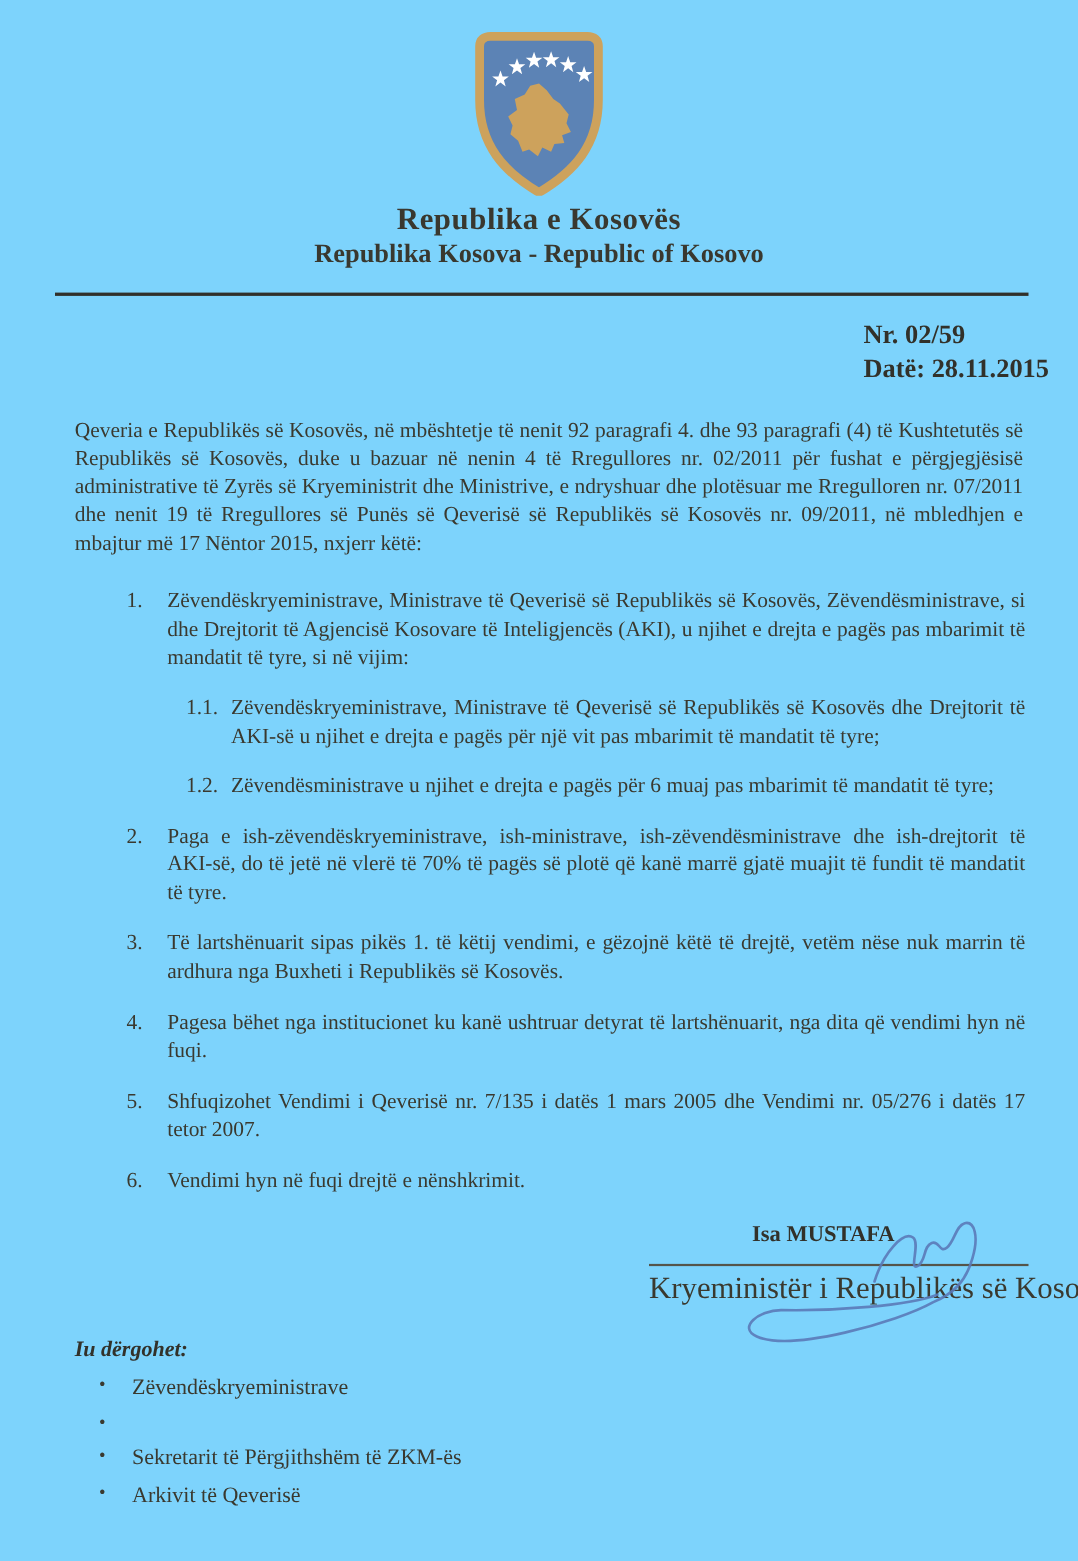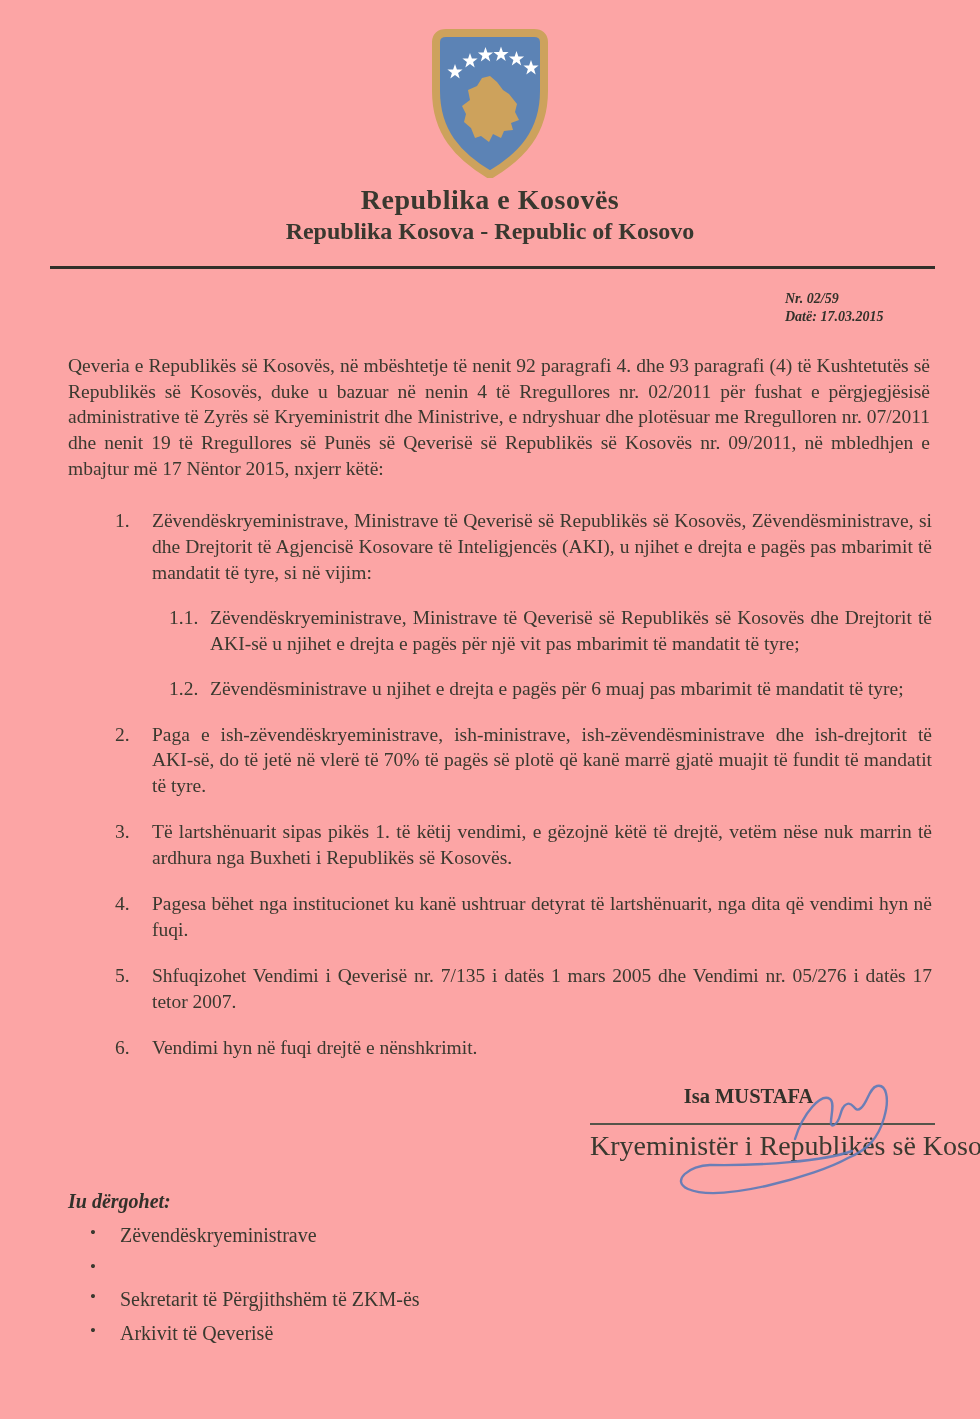--- a/index.html
+++ b/index.html
@@ -1,31 +1,31 @@
 <!DOCTYPE html>
 <html><head>
 <meta charset="utf-8">
 <style>
   html,body{margin:0;padding:0;background:#ddd;}
   .page{
     position:relative;
     width:980px;height:1419px;
     margin:0 auto;
-    background:#fca5a5;
+    background:#7dd3fc;
     color:#3a392f;
     font-family:"Liberation Serif", serif;
     overflow:hidden;
   }
   .emblem-wrap{display:flex;justify-content:center;padding-top:28px;}
   .hdr{text-align:center;}
   .hdr-line1{font-size:28px;font-weight:bold;margin-top:6px;letter-spacing:0.5px;color:#39382f;}
   .hdr-line2{font-size:24px;font-weight:bold;margin-top:2px;color:#39382f;}
   .hdr-line3{font-size:20.5px;font-weight:bold;font-style:italic;margin-top:4px;color:#39382f;}
   .rule{border:none;border-top:3px solid #31302a;margin:21px 45px 0 50px;}
-  .meta{margin:21px 0 0 785px;font-weight:bold;font-size:14px;line-height:1.3;color:#32312a;font-style:italic;}
+  .meta{margin:21px 0 0 785px;font-weight:bold;font-size:24px;line-height:1.3;color:#32312a;}
   .intro{margin:27px 50px 0 68px;font-size:19.5px;line-height:1.31;text-align:justify;}
   .decision-heading{text-align:center;font-size:21px;font-weight:bold;letter-spacing:11px;margin-top:31px;color:#32312a;}
   .items{margin:27px 48px 0 115px;font-size:19.5px;line-height:1.33;}
   .item{display:flex;margin-bottom:20px;}
   .item-num{width:37px;flex:none;}
   .item-body{flex:1;min-width:0;}
   .item-text{text-align:justify;}
   .subitems{margin-left:17px;}
   .subitem{display:flex;margin-top:19px;}
   .sub-num{width:41px;flex:none;}
@@ -65,21 +65,21 @@
 
   <div class="hdr">
     <div class="hdr-line1">Republika e Kosovës</div>
     <div class="hdr-line2">Republika Kosova - Republic of Kosovo</div>
   </div>
 
   <hr class="rule">
 
   <div class="meta">
     <div>Nr. 02/59</div>
-    <div>Datë: 17.03.2015</div>
+    <div>Datë: 28.11.2015</div>
   </div>
 
   <p class="intro">Qeveria e Republikës së Kosovës, në mbështetje të nenit 92 paragrafi 4. dhe 93 paragrafi (4) të Kushtetutës së Republikës së Kosovës, duke u bazuar në nenin 4 të Rregullores nr. 02/2011 për fushat e përgjegjësisë administrative të Zyrës së Kryeministrit dhe Ministrive, e ndryshuar dhe plotësuar me Rregulloren nr. 07/2011 dhe nenit 19 të Rregullores së Punës së Qeverisë së Republikës së Kosovës nr. 09/2011, në mbledhjen e mbajtur më 17 Nëntor 2015, nxjerr këtë:</p>
 
 
   <div class="items">
 
     <div class="item">
       <div class="item-num">1.</div>
       <div class="item-body">

